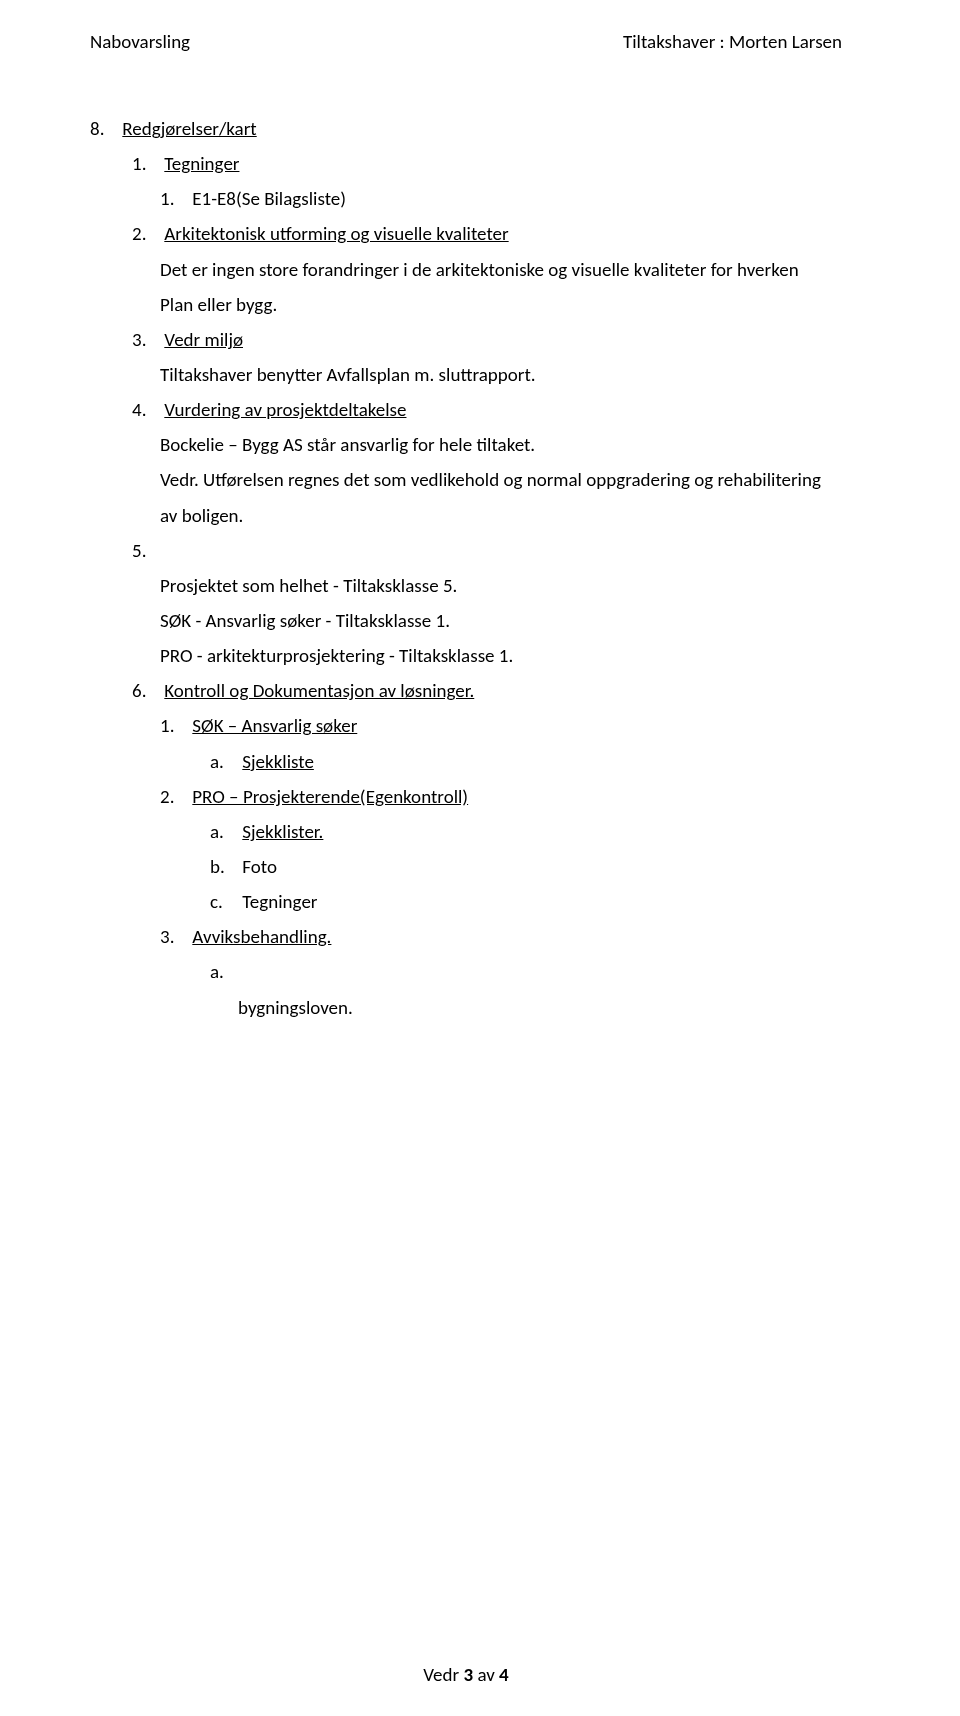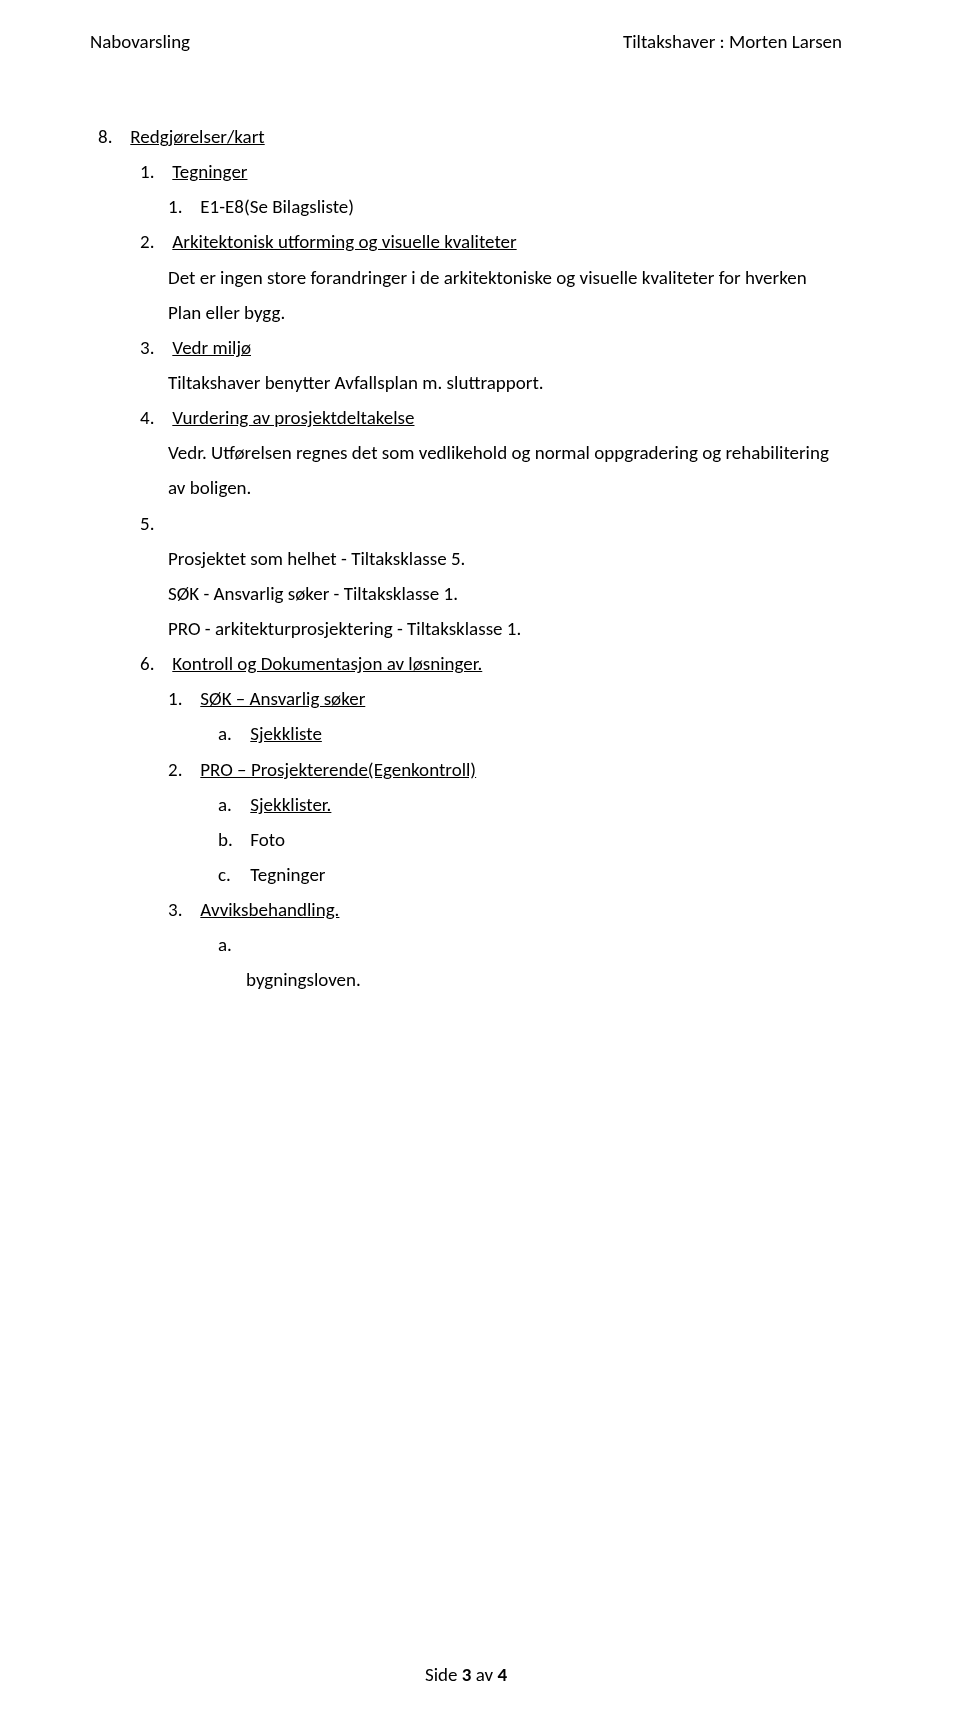--- a/index.html
+++ b/index.html
@@ -26,21 +26,21 @@
     margin-bottom: 58px;
     white-space: pre;
   }
   .content {
     font-size: 19px;
     line-height: 1.85;
   }
   .content ol.top-level {
     list-style: none;
     padding: 0;
-    margin: 8px;
+    margin: 0;
     counter-reset: top-counter 7;
   }
   .content ol.top-level > li {
     counter-increment: top-counter;
     margin: 0;
   }
   .content ol.top-level > li::before {
     content: counter(top-counter) ".";
     display: inline-block;
     width: 28px;
@@ -118,20 +118,21 @@
             <span class="underline">Arkitektonisk utforming og visuelle kvaliteter</span>
             <div class="continuation">Det er ingen store forandringer i de arkitektoniske og visuelle kvaliteter for hverken</div>
             <div class="continuation">Plan eller bygg.</div>
           </li>
           <li>
             <span class="underline">Vedr miljø</span>
             <div class="continuation">Tiltakshaver benytter Avfallsplan m. sluttrapport.</div>
           </li>
           <li>
             <span class="underline">Vurdering av prosjektdeltakelse</span>
+            <div class="continuation">Bockelie – Bygg AS står ansvarlig for hele tiltaket.</div>
             <div class="continuation">Vedr. Utførelsen regnes det som vedlikehold og normal oppgradering og rehabilitering</div>
             <div class="continuation">av boligen.</div>
           </li>
           <li>
             <div class="continuation">Prosjektet som helhet - Tiltaksklasse 5.</div>
             <div class="continuation">SØK - Ansvarlig søker - Tiltaksklasse 1.</div>
             <div class="continuation">PRO - arkitekturprosjektering - Tiltaksklasse 1.</div>
           </li>
           <li>
             <span class="underline">Kontroll og Dokumentasjon av løsninger.</span>
@@ -167,16 +168,16 @@
                 </ol>
               </li>
             </ol>
           </li>
         </ol>
       </li>
     </ol>
   </div>
 
   <div class="footer">
-    <span>Side </span><b>3</b><span> av </span><b>4</b>
+    <span>Vedr </span><b>3</b><span> av </span><b>4</b>
   </div>
 
 </div>
 
 </body></html>

